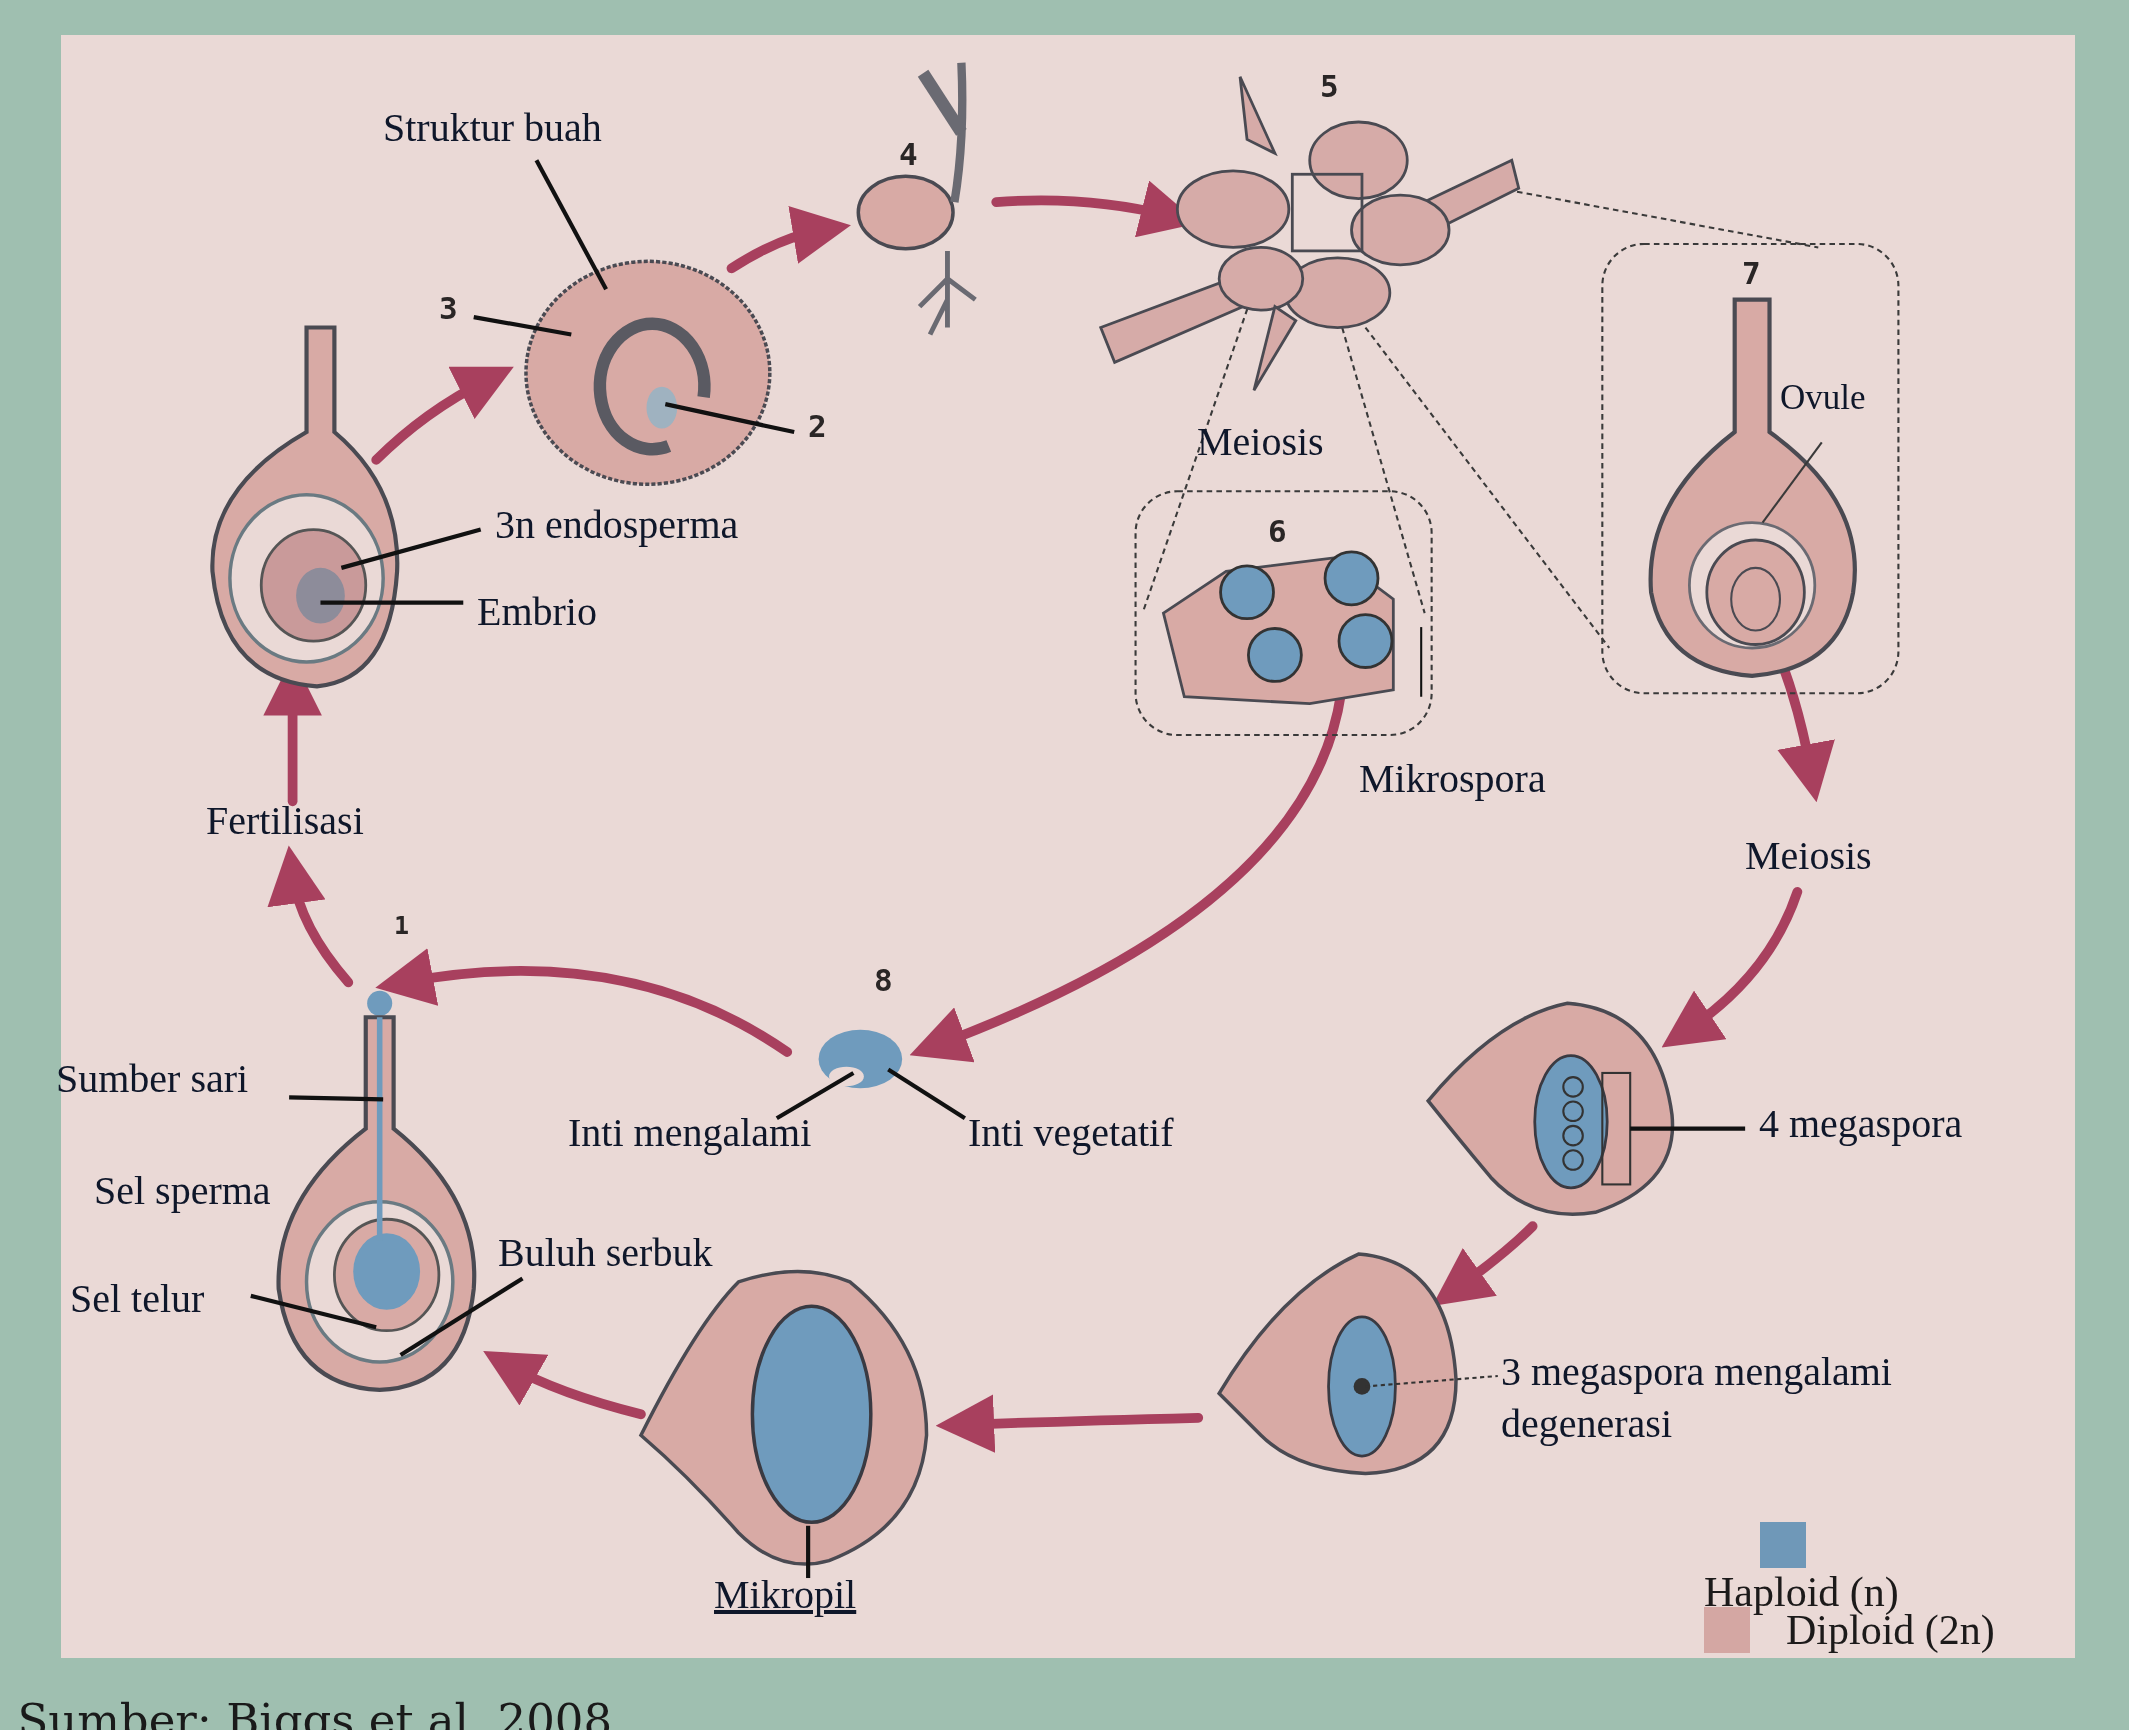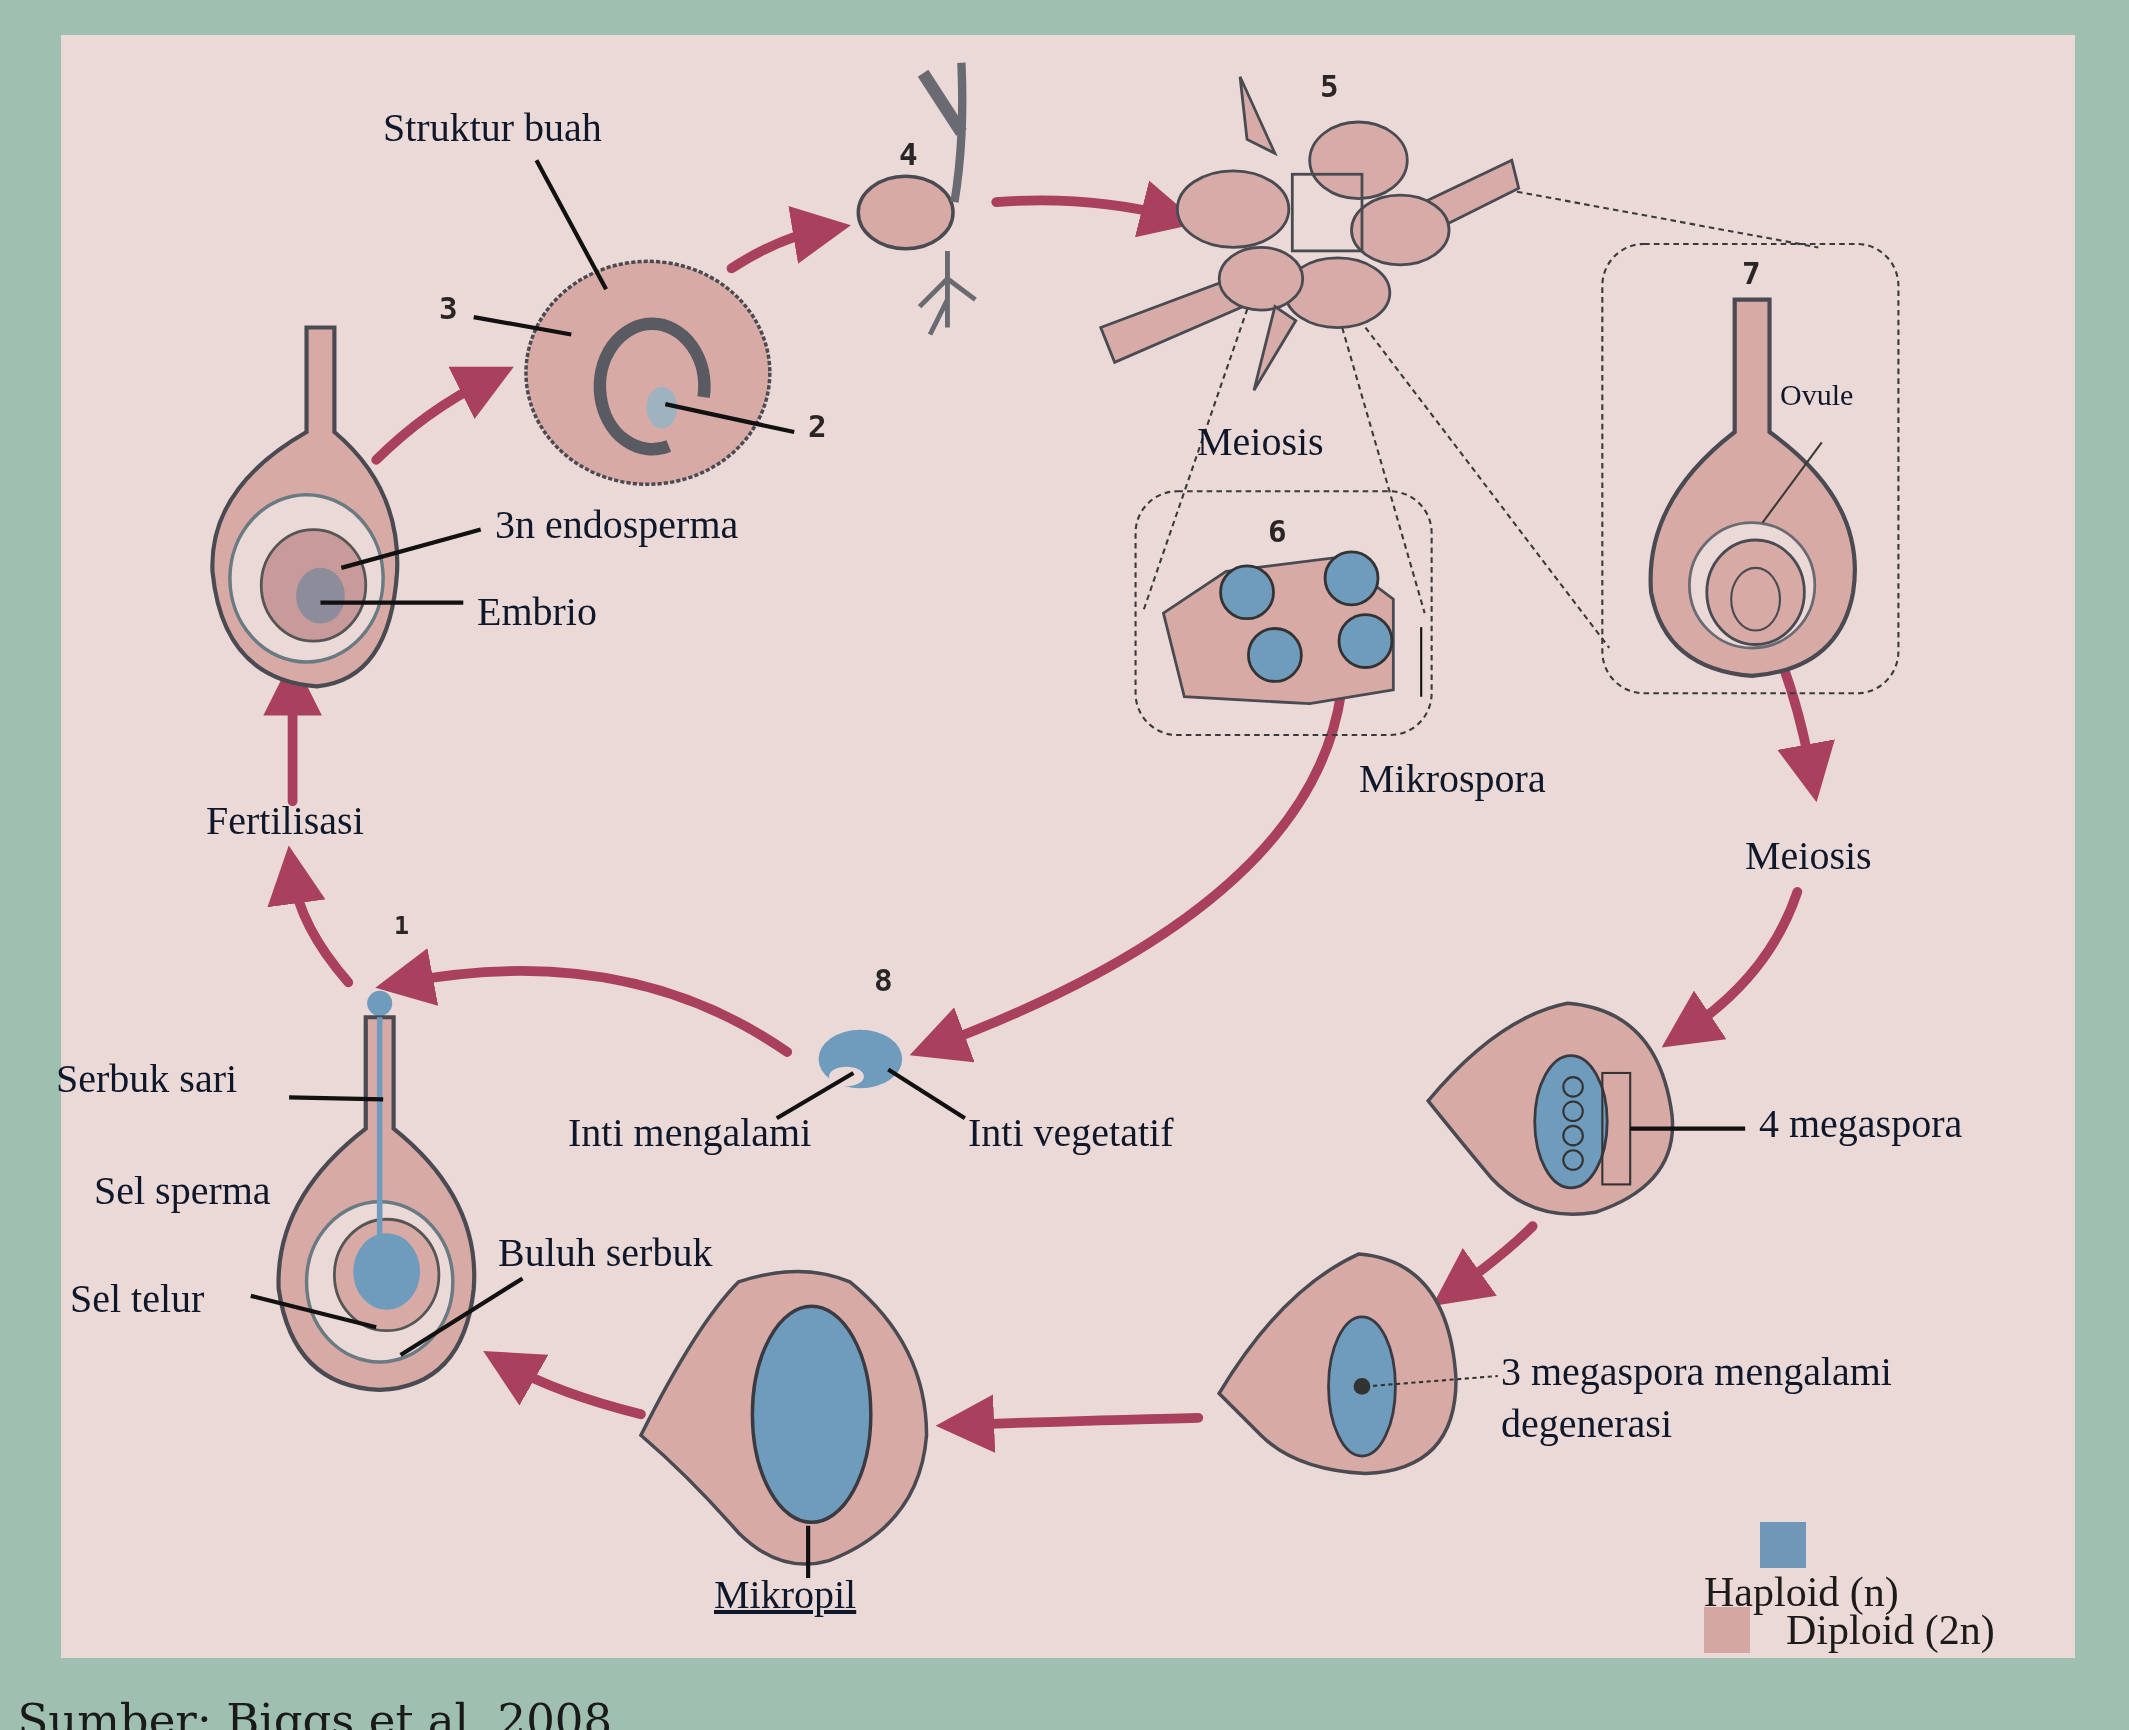--- a/index.html
+++ b/index.html
@@ -14,21 +14,21 @@
   }
   #diagram { position: absolute; left: 0; top: 0; width: 2129px; height: 1730px; }
   .lbl {
     position: absolute; color: #0f172a; font-size: 40px; line-height: 1; white-space: nowrap;
     font-family: "Liberation Serif", "DejaVu Serif", serif;
   }
   .num {
     position: absolute; color: #2a2626; font-size: 31px; line-height: 1;
     font-family: "DejaVu Sans Mono", "Liberation Mono", monospace; font-weight: bold;
   }
-  .ovule-lbl { font-size: 30px; }
+  .ovule-lbl { font-size: 35px; }
   #caption {
     position: absolute; left: 17.4px; top: 1694px; font-size: 45px; color: #1a1a1a;
     font-family: "DejaVu Serif", serif; white-space: nowrap;
   }
   .legend-item { position: absolute; display: flex; align-items: center; }
   .swatch { width: 46px; height: 46px; margin-right: 36px; }
   .legend-text { font-size: 42px; color: #1c1a1a; font-family: "Liberation Serif", serif; }
 </style>
 </head>
 <body>
@@ -178,21 +178,21 @@
 <div class="num" style="left:874px;top:965px;">8</div>
 
 <div class="lbl" style="left:383px;top:108px;">Struktur buah</div>
 <div class="lbl" style="left:495px;top:505px;">3n endosperma</div>
 <div class="lbl" style="left:477px;top:592px;">Embrio</div>
 <div class="lbl" style="left:206px;top:801px;">Fertilisasi</div>
 <div class="lbl" style="left:1197px;top:422px;">Meiosis</div>
 <div class="lbl" style="left:1359px;top:759px;">Mikrospora</div>
 <div class="lbl ovule-lbl" style="left:1780px;top:380px;">Ovule</div>
 <div class="lbl" style="left:1745px;top:836px;">Meiosis</div>
-<div class="lbl" style="left:56px;top:1059px;">Serbuk sari</div>
+<div class="lbl" style="left:56px;top:1059px;">Sumber sari</div>
 <div class="lbl" style="left:94px;top:1171px;">Sel sperma</div>
 <div class="lbl" style="left:70px;top:1279px;">Sel telur</div>
 <div class="lbl" style="left:498px;top:1233px;">Buluh serbuk</div>
 <div class="lbl" style="left:568px;top:1113px;">Inti mengalami</div>
 <div class="lbl" style="left:968px;top:1113px;">Inti vegetatif</div>
 <div class="lbl" style="left:1749px;top:1104px;margin-left:10px;">4 megaspora</div>
 <div class="lbl" style="left:1501px;top:1352px;">3 megaspora mengalami</div>
 <div class="lbl" style="left:1501px;top:1404px;">degenerasi</div>
 <div class="lbl" style="left:714px;top:1575px;text-decoration:underline;">Mikropil</div>
 

